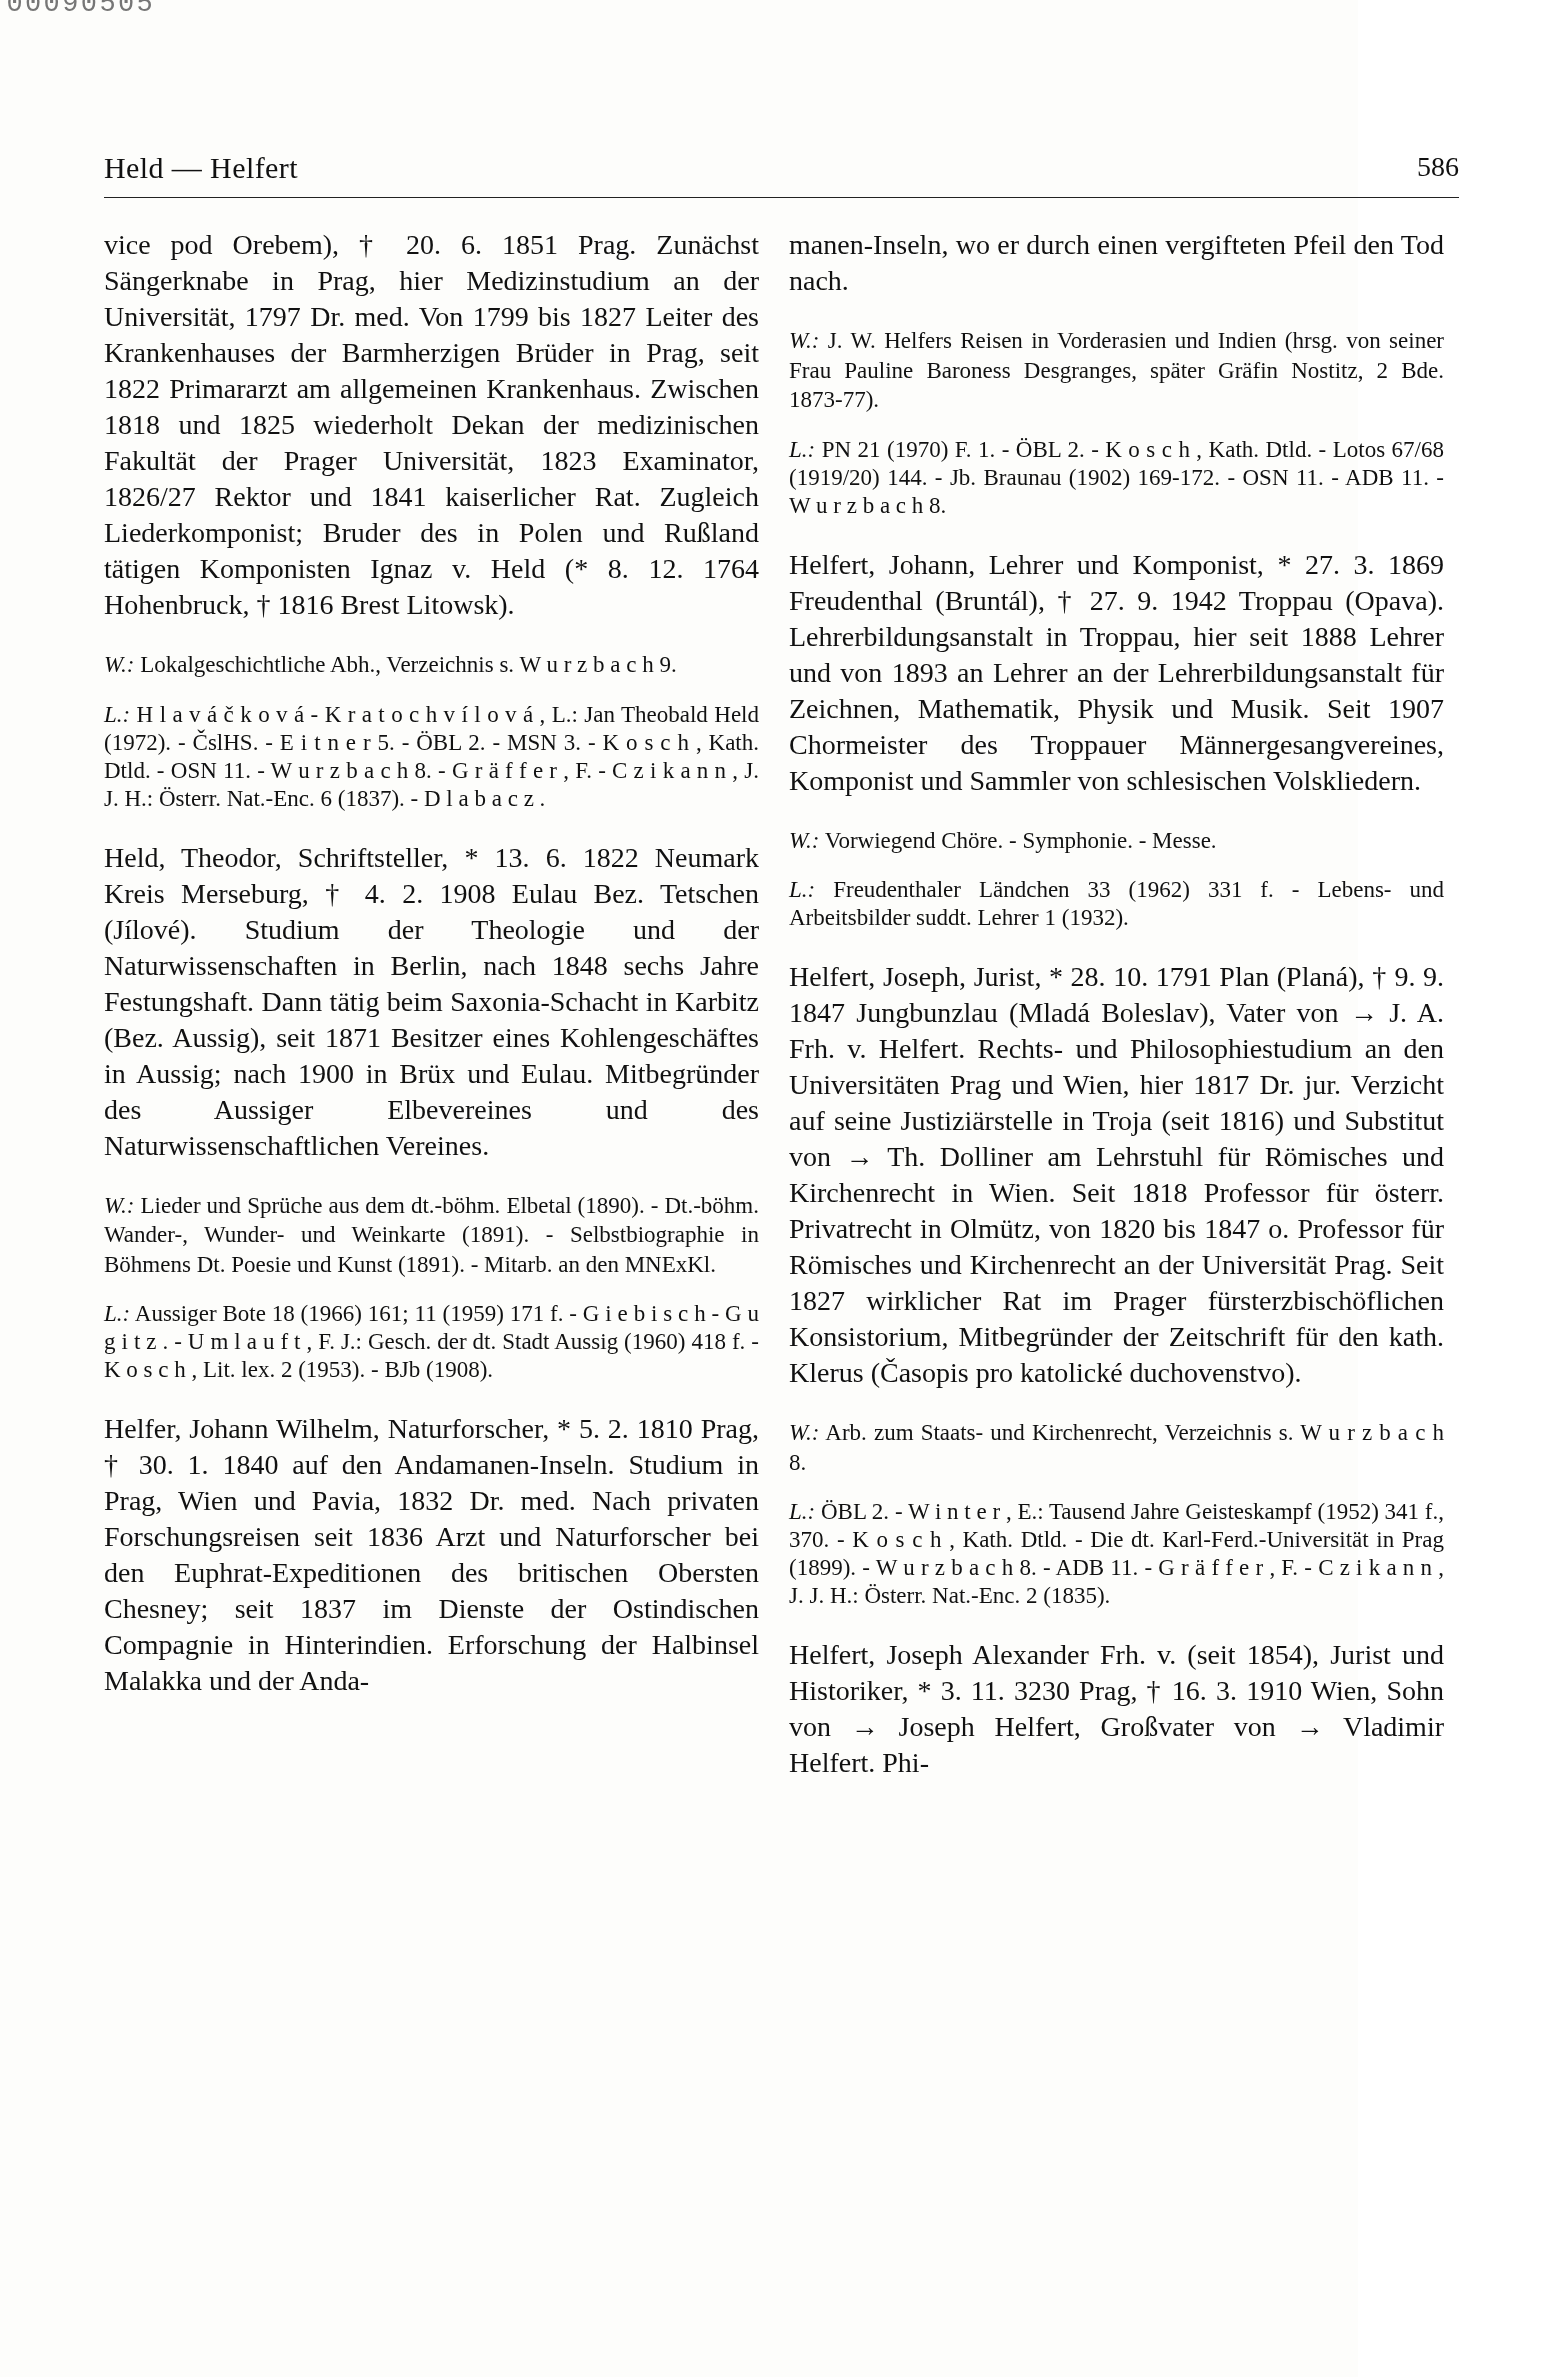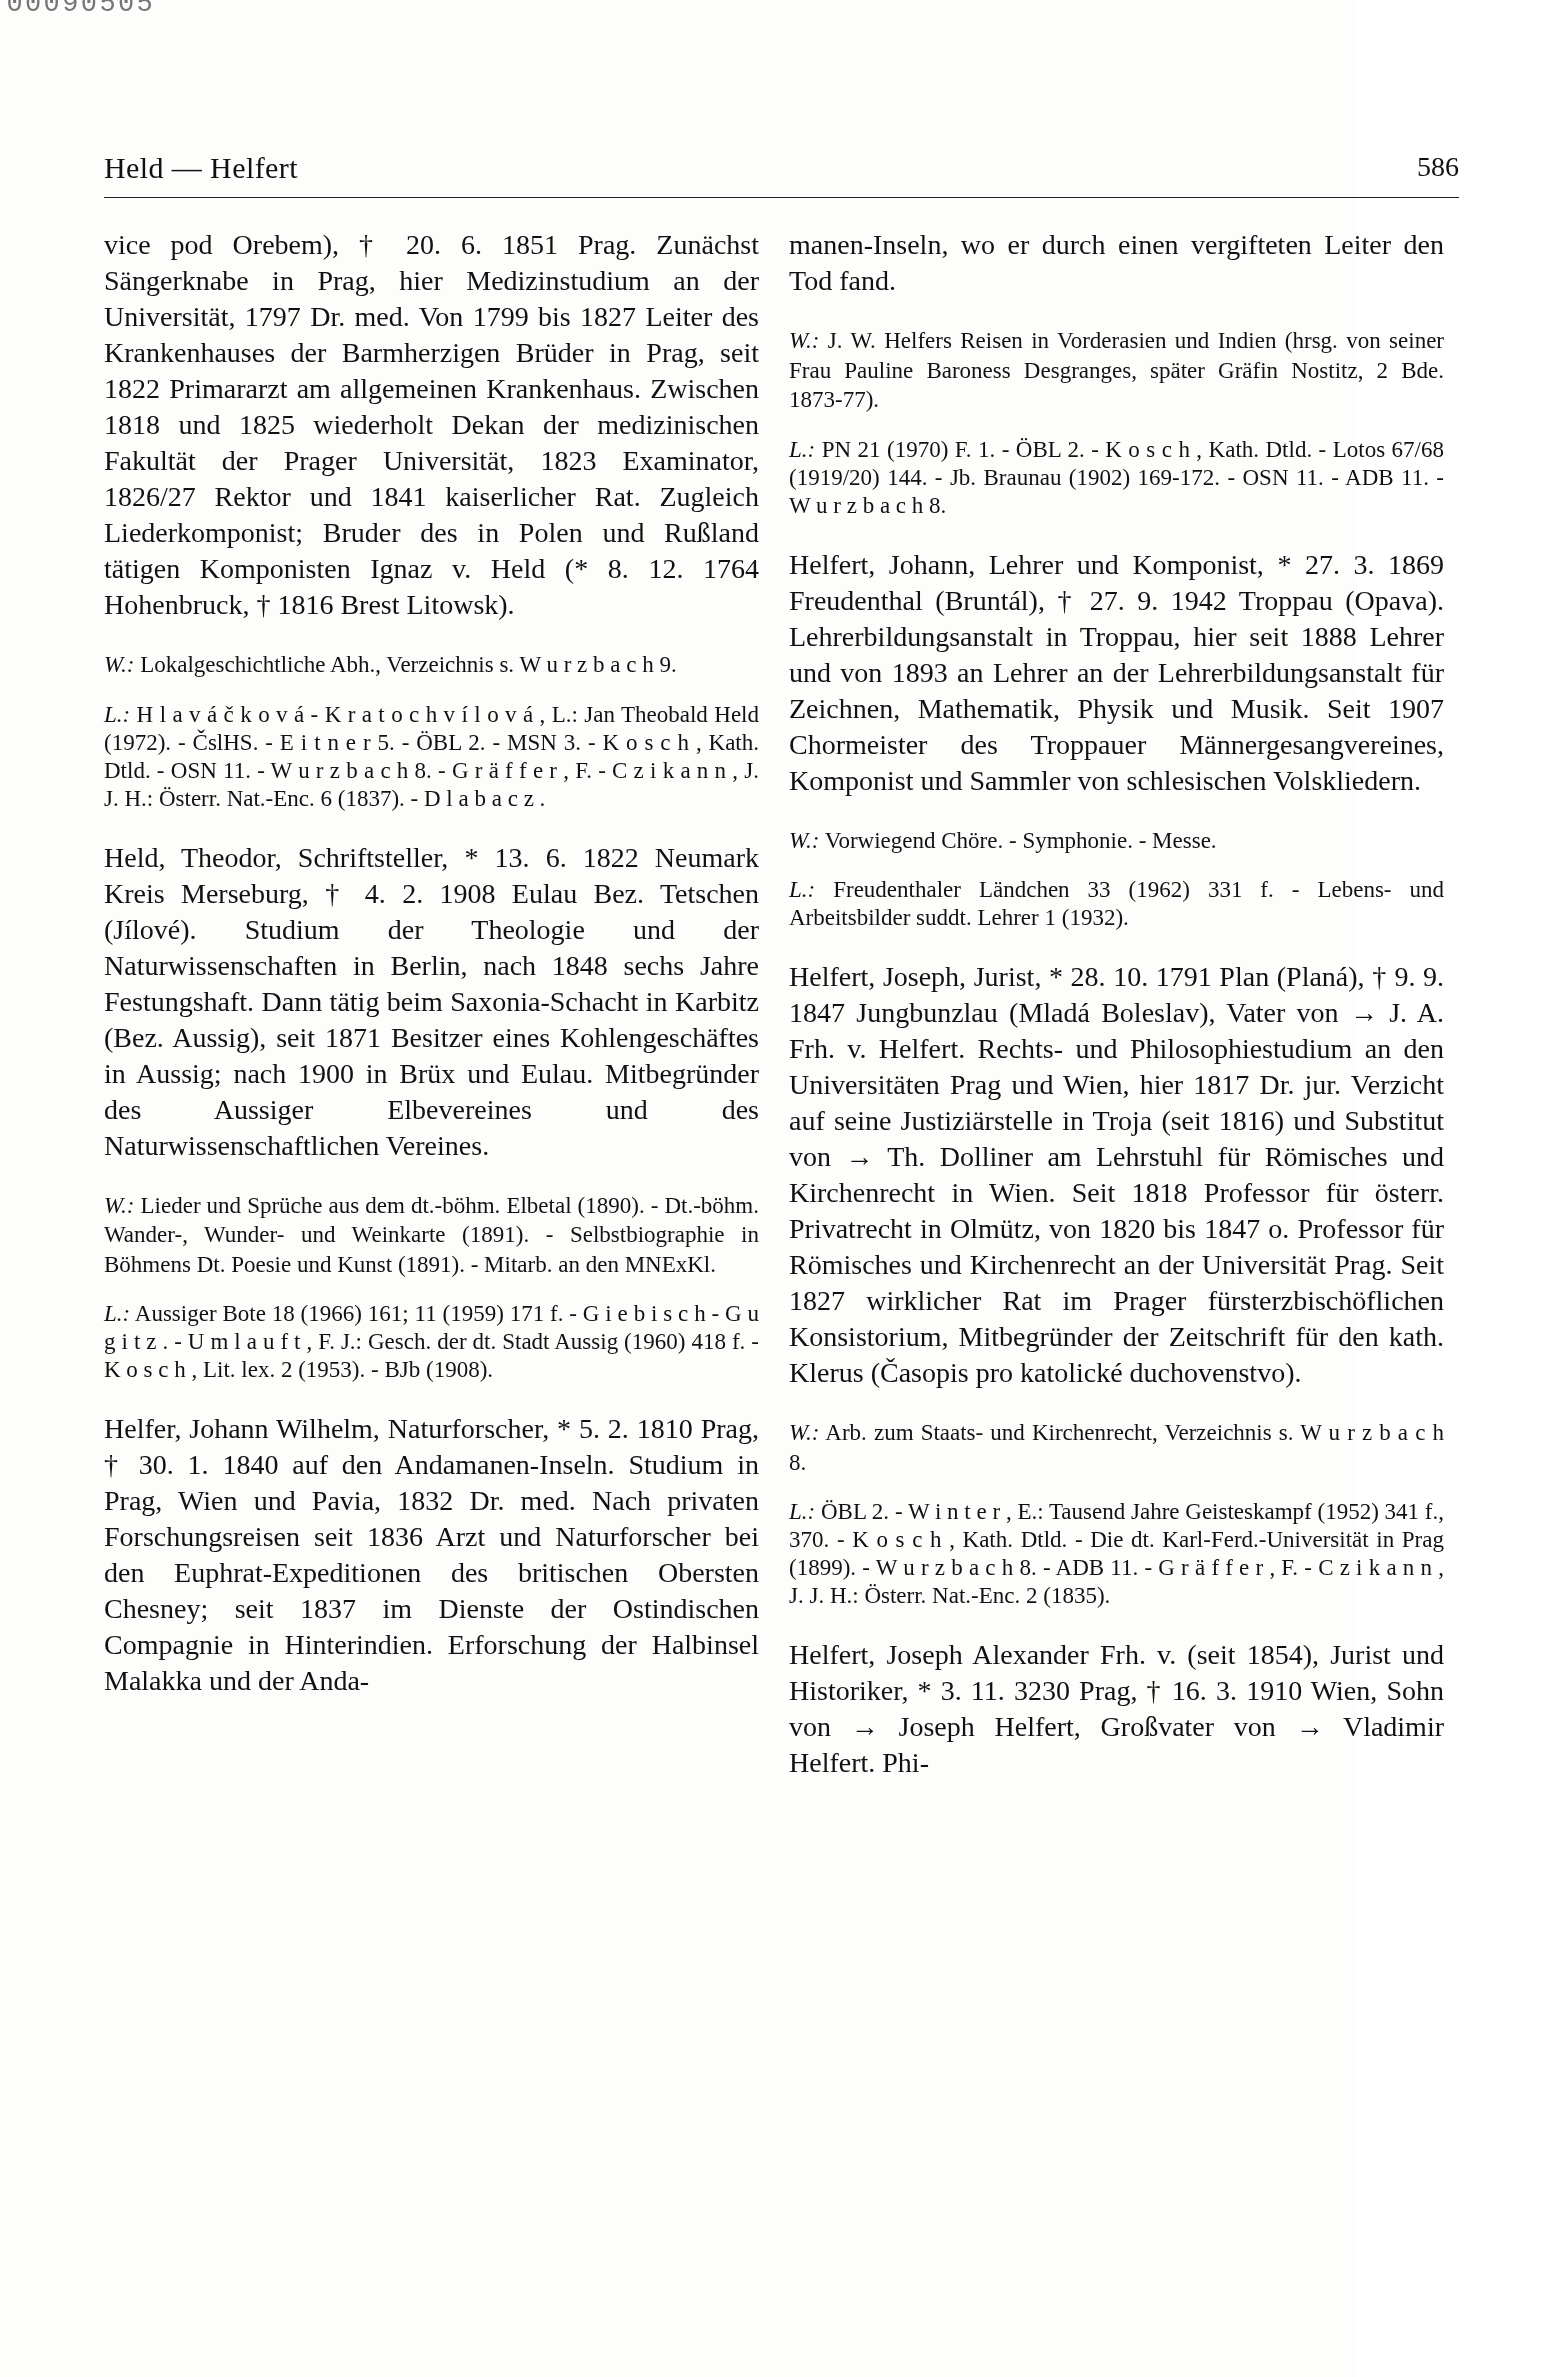--- a/index.html
+++ b/index.html
@@ -122,21 +122,21 @@
 
       <div class="entry gap-l">
         <p class="body-text">Helfer, Johann Wilhelm, Naturforscher, * 5. 2. 1810 Prag, † 30. 1. 1840 auf den Andamanen-Inseln. Studium in Prag, Wien und Pavia, 1832 Dr. med. Nach privaten Forschungsreisen seit 1836 Arzt und Naturforscher bei den Euphrat-Expeditionen des britischen Obersten Chesney; seit 1837 im Dienste der Ostindischen Compagnie in Hinterindien. Erforschung der Halbinsel Malakka und der Anda-</p>
       </div>
 
     </div>
 
     <div class="col col-right">
 
       <div class="entry">
-        <p class="body-text">manen-Inseln, wo er durch einen vergifteten Leiter den Tod fand.</p>
+        <p class="body-text">manen-Inseln, wo er durch einen vergifteten Pfeil den Tod nach.</p>
         <p class="ref gap-l"><span class="it">W.:</span><span> J. W. Helfers Reisen in Vorderasien und Indien (hrsg. von seiner Frau Pauline Baroness Desgranges, später Gräfin Nostitz, 2 Bde. 1873-77).</span></p>
         <p class="ref-tight gap-m"><span class="it">L.:</span><span> PN 21 (1970) F. 1. - ÖBL 2. - K o s c h , Kath. Dtld. - Lotos 67/68 (1919/20) 144. - Jb. Braunau (1902) 169-172. - OSN 11. - ADB 11. - W u r z b a c h 8.</span></p>
       </div>
 
       <div class="entry gap-l">
         <p class="body-text">Helfert, Johann, Lehrer und Komponist, * 27. 3. 1869 Freudenthal (Bruntál), † 27. 9. 1942 Troppau (Opava). Lehrerbildungsanstalt in Troppau, hier seit 1888 Lehrer und von 1893 an Lehrer an der Lehrerbildungsanstalt für Zeichnen, Mathematik, Physik und Musik. Seit 1907 Chormeister des Troppauer Männergesangvereines, Komponist und Sammler von schlesischen Volskliedern.</p>
         <p class="ref gap-l"><span class="it">W.:</span><span> Vorwiegend Chöre. - Symphonie. - Messe.</span></p>
         <p class="ref-tight gap-m"><span class="it">L.:</span><span> Freudenthaler Ländchen 33 (1962) 331 f. - Lebens- und Arbeitsbilder suddt. Lehrer 1 (1932).</span></p>
       </div>
 

